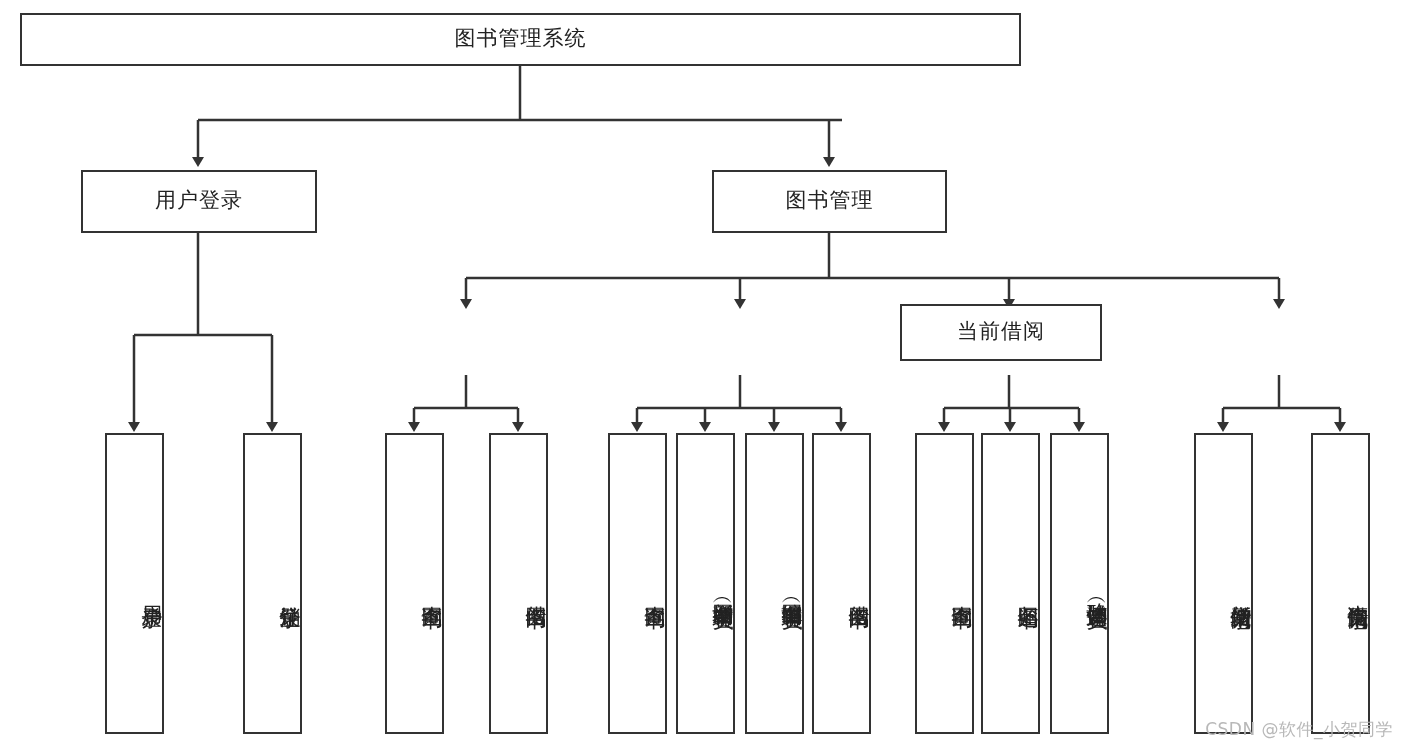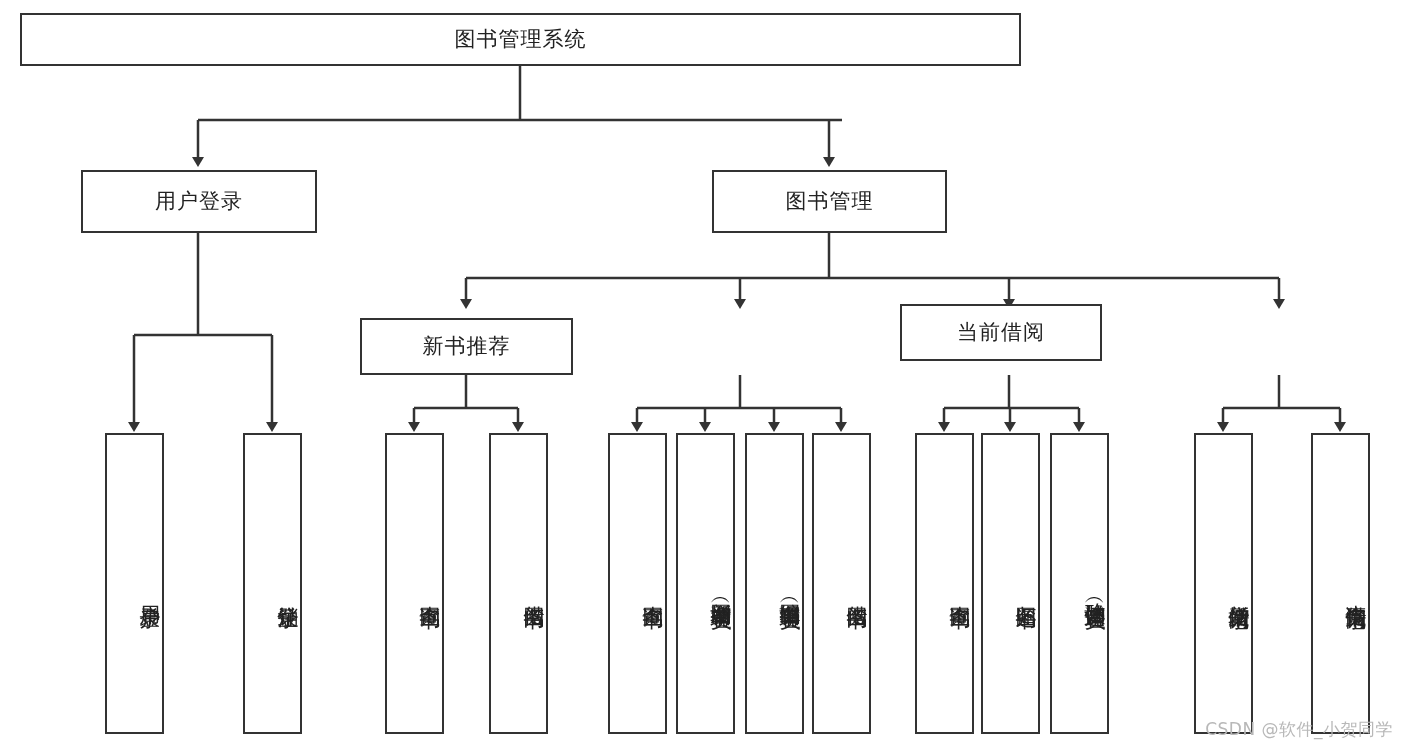--- a/index.html
+++ b/index.html
@@ -52,20 +52,21 @@
     justify-content: center;
     padding-top: 14px;
   }
   .node.vert .label {
     writing-mode: vertical-rl;
     text-orientation: upright;
     white-space: nowrap;
   }
   .label {
     display: block;
+    font-family: Liberation Mono, monospace;
   }
   #watermark {
     position: absolute;
     right: 12px;
     bottom: 6px;
     font-size: 17px;
     color: #b8b8b8;
     letter-spacing: 0.5px;
     white-space: nowrap;
     text-align: center;
@@ -131,23 +132,20 @@
   </div>
 
   <div class="node horiz" style="left:81px; top:170px; width:236px; height:63px;">
     <span class="label">用户登录</span>
   </div>
 
   <div class="node horiz" style="left:712px; top:170px; width:235px; height:63px;">
     <span class="label">图书管理</span>
   </div>
 
-  <div class="node horiz" style="left:360px; top:318px; width:213px; height:57px;">
-    <span class="label">新书推荐</span>
-  </div>
 
 
   <div class="node horiz" style="left:900px; top:304px; width:202px; height:57px;">
     <span class="label">当前借阅</span>
   </div>
 
 
   <div class="node vert" style="left:105px; top:433px; width:59px; height:301px;">
     <span class="label">用户登录</span>
   </div>

